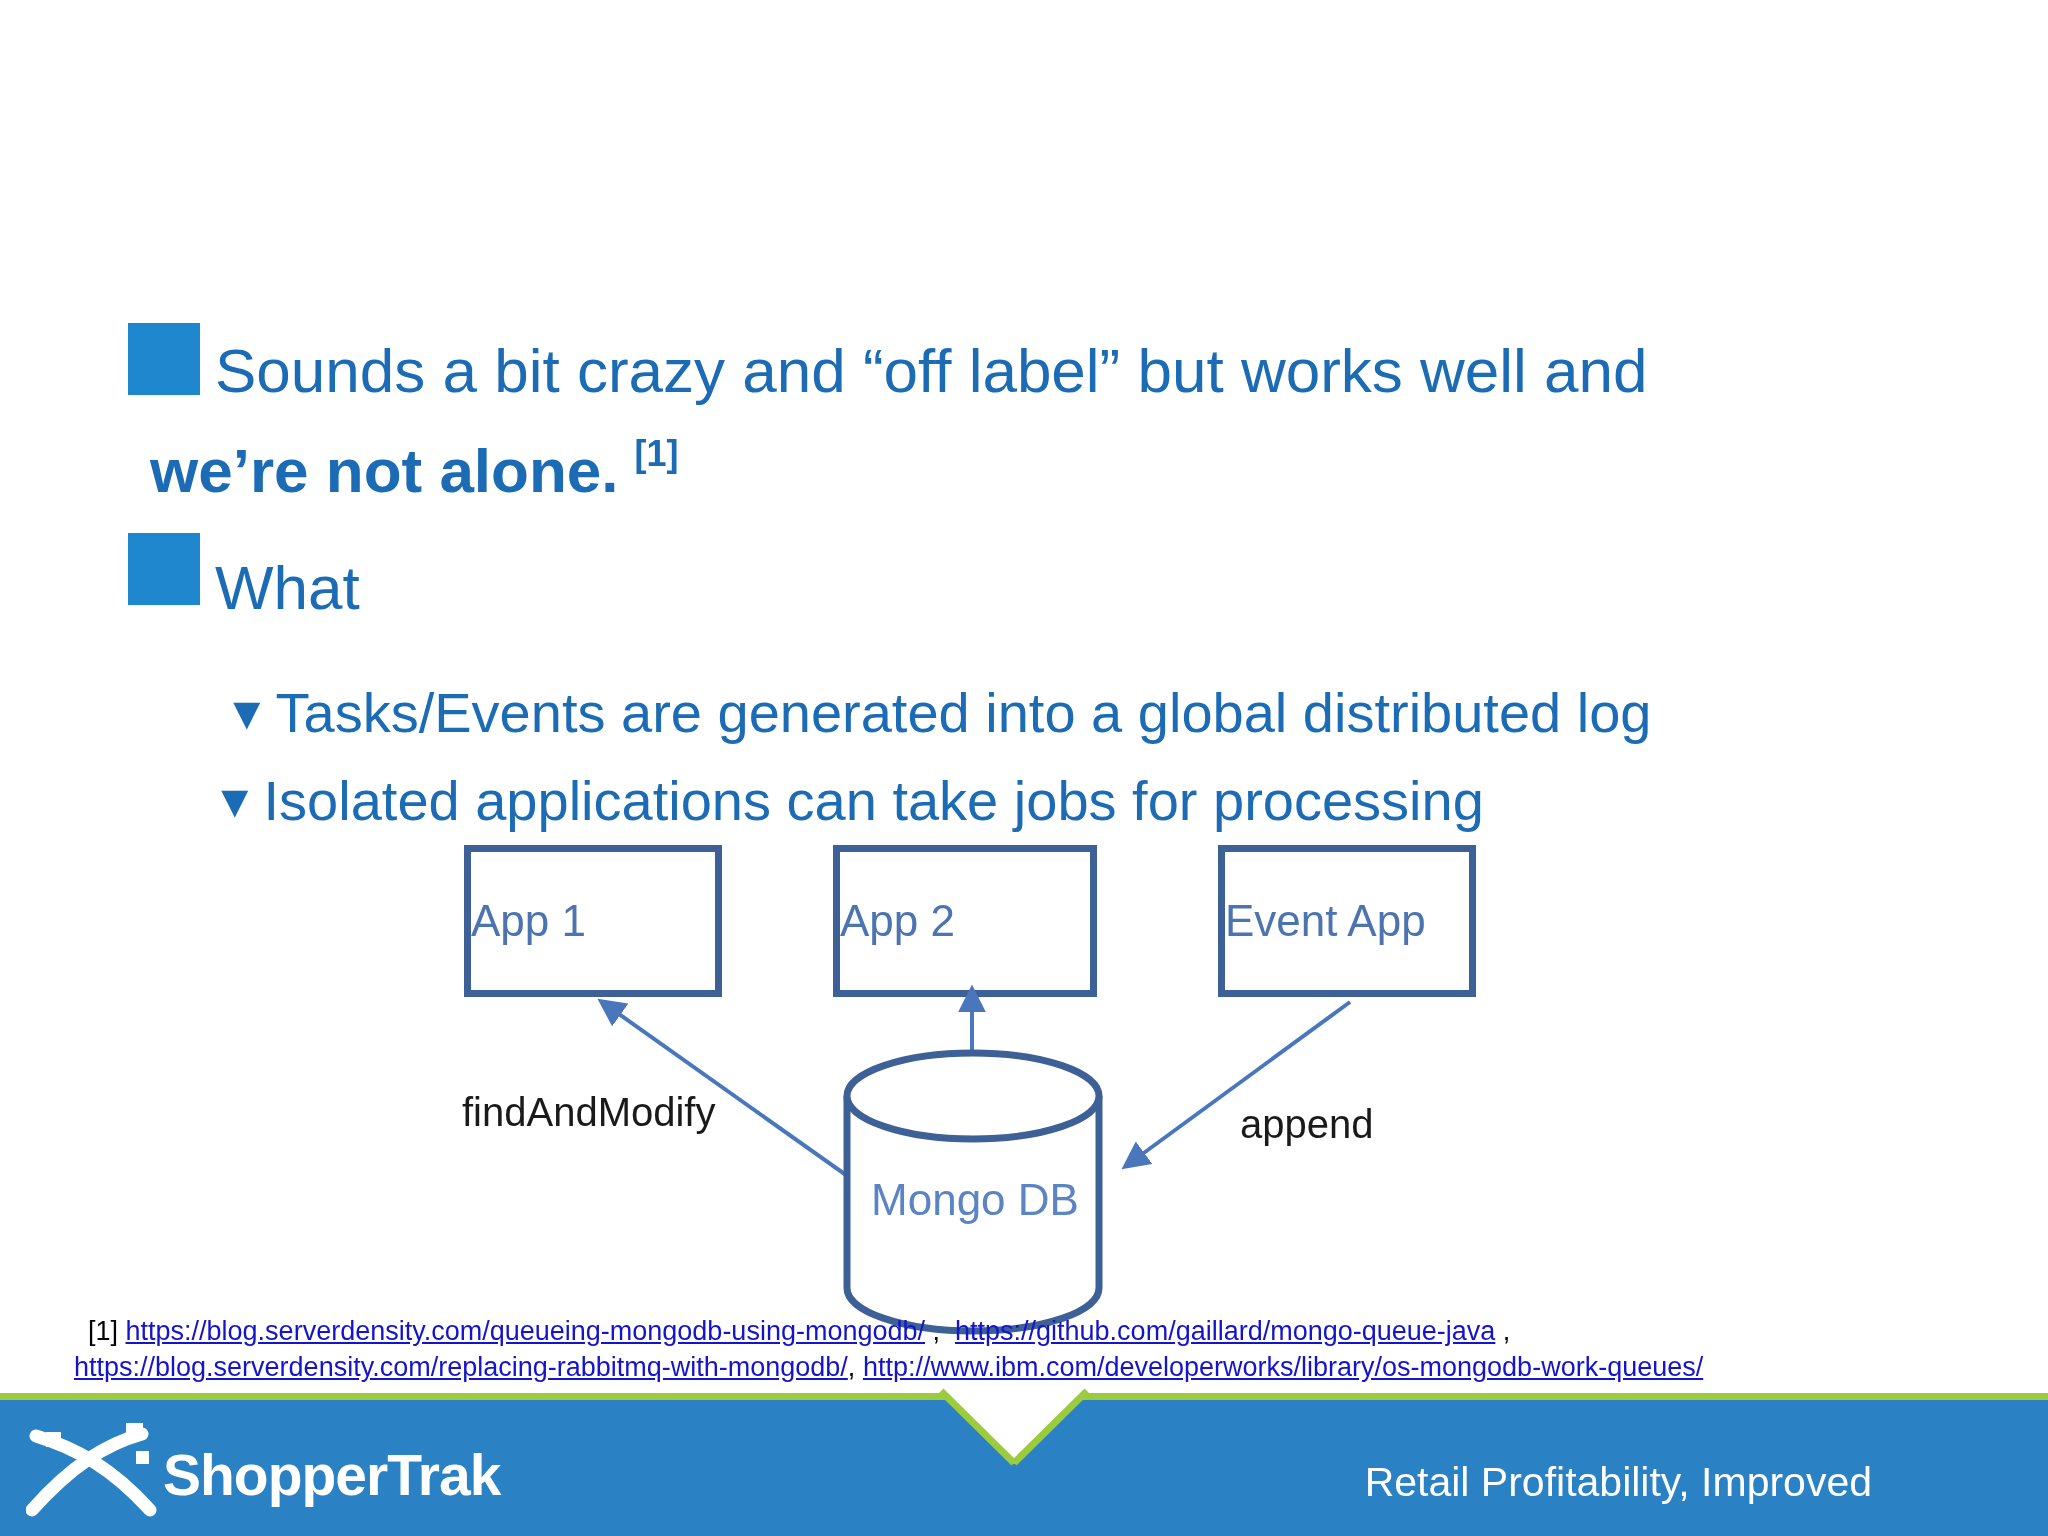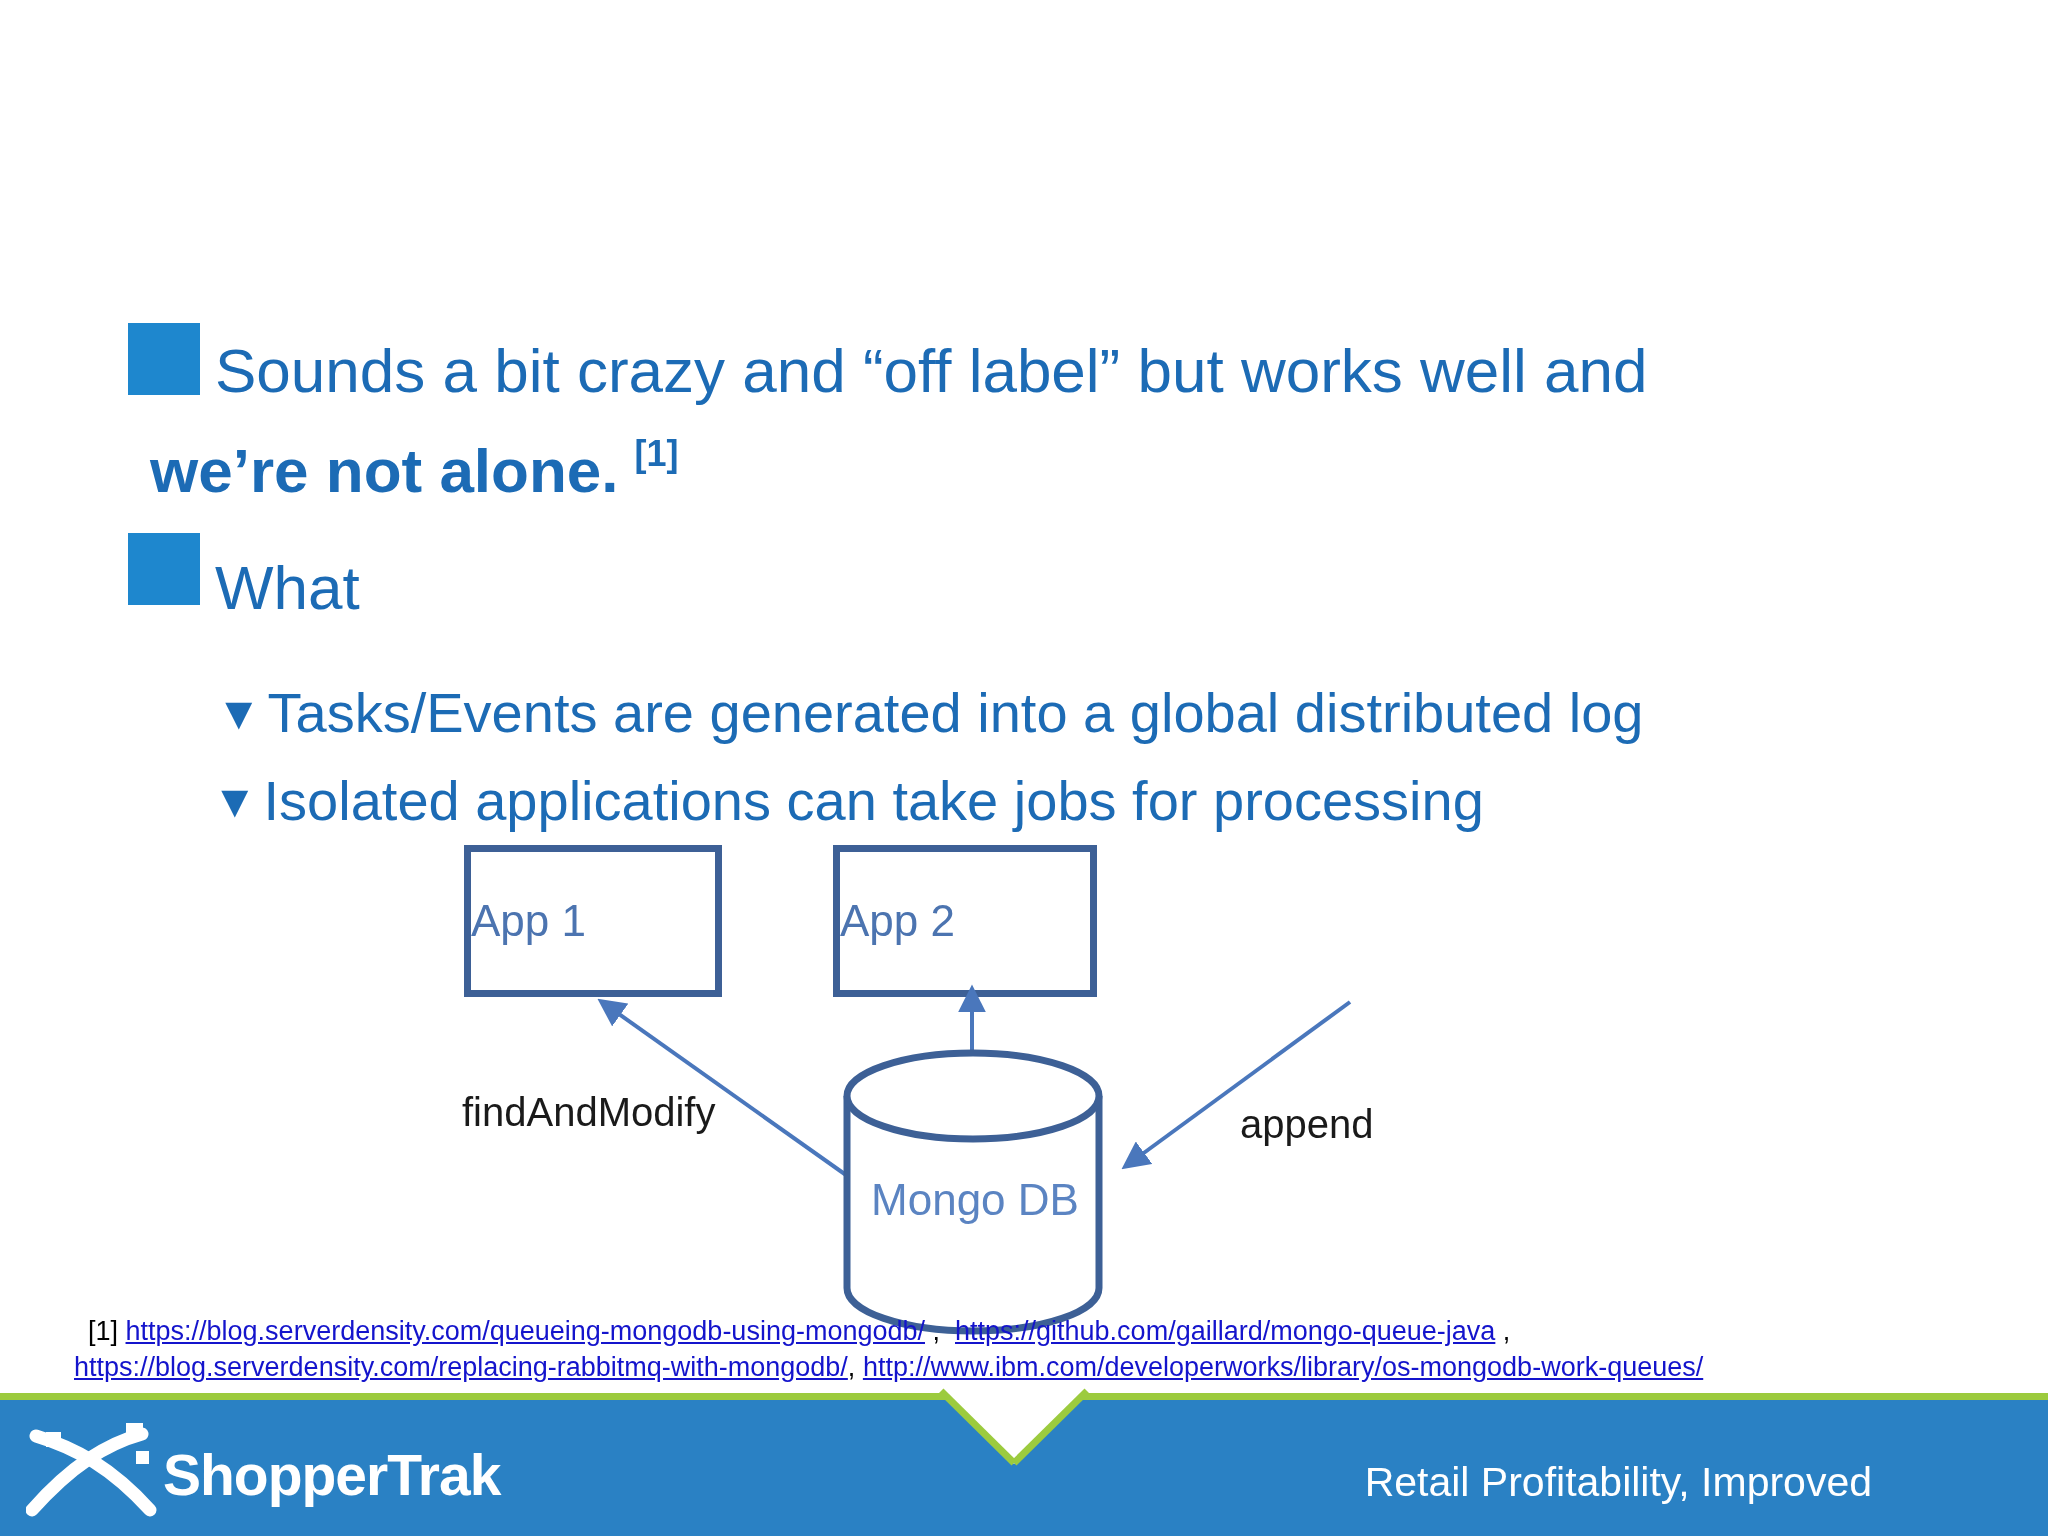--- a/index.html
+++ b/index.html
@@ -13,21 +13,21 @@
   
   .sq{position:absolute;width:72px;height:72px;background:#1E87CE;}
   .sq1{left:128px;top:323px;}
   .sq2{left:128px;top:533px;}
   .b-line{position:absolute;color:#1C6BB5;font-size:62px;white-space:nowrap;}
   .b1l1{left:215px;top:335px;}
   .b1l2{left:150px;top:435px;font-weight:bold;}
   .b1l2 sup{font-size:36px;position:relative;top:-26px;margin-left:16px;vertical-align:baseline;}
   .b2{left:215px;top:552px;}
   .sub{position:absolute;color:#1C6BB5;font-size:56px;white-space:nowrap;}
-  .sub1{left:216px;top:680px;}
+  .sub1{left:224px;top:680px;}
   .sub2{left:212px;top:768px;}
   .tri{font-size:46px;margin-right:6px;position:relative;top:-3px;}
 
   
   .appbox{position:absolute;top:845px;height:138px;border:7px solid #3D6096;background:#ffffff;
           display:flex;align-items:center;
           color:#4C74B0;font-size:44px;}
   .app1{left:464px;width:244px;}
   .app2{left:833px;width:250px;}
   .app3{left:1218px;width:244px;}
@@ -70,20 +70,23 @@
 
   <div class="sub sub1"><span class="tri">▼</span><span>Tasks/Events are generated into a global distributed log</span></div>
   <div class="sub sub2"><span class="tri">▼</span><span>Isolated applications can take jobs for processing</span></div>
 
   <div class="appbox app1">
       <span>App 1</span>
     </div>
   <div class="appbox app2">
       <span>App 2</span>
     </div>
+  <div class="appbox app3">
+      <span>Event App</span>
+    </div>
 
   <svg class="arrows" viewBox="0 0 1240 540">
     <defs>
       <marker id="ah" viewBox="0 0 10 10" refX="8" refY="5" markerWidth="7" markerHeight="7" orient="auto">
         <path d="M0,0 L10,5 L0,10 z" fill="#4A77BC"></path>
       </marker>
     </defs>
     <line x1="450" y1="372" x2="182" y2="182" stroke="#4A77BC" stroke-width="4" marker-end="url(#ah)"></line>
     <line x1="552" y1="233" x2="552" y2="170" stroke="#4A77BC" stroke-width="4" marker-end="url(#ah)"></line>
     <line x1="552" y1="233" x2="552" y2="298" stroke="#4A77BC" stroke-width="4" marker-end="url(#ah)"></line>

